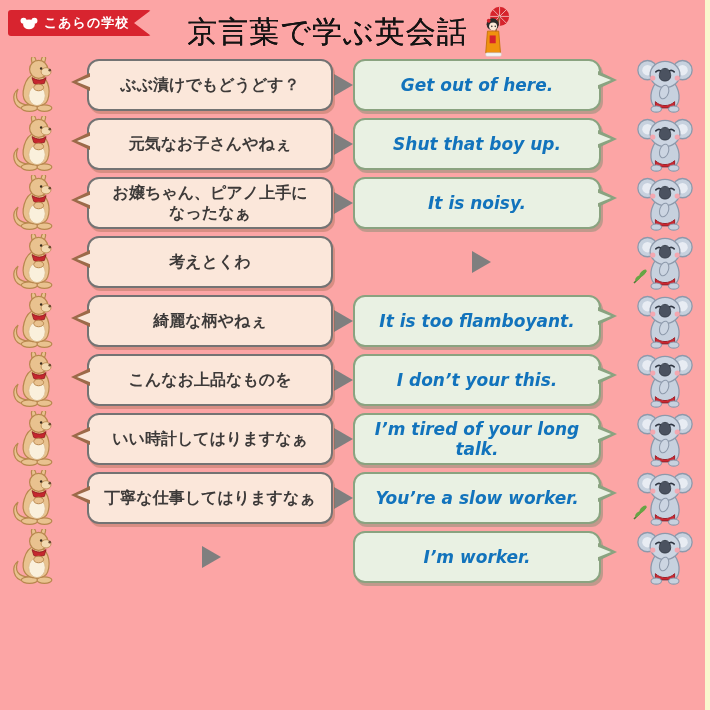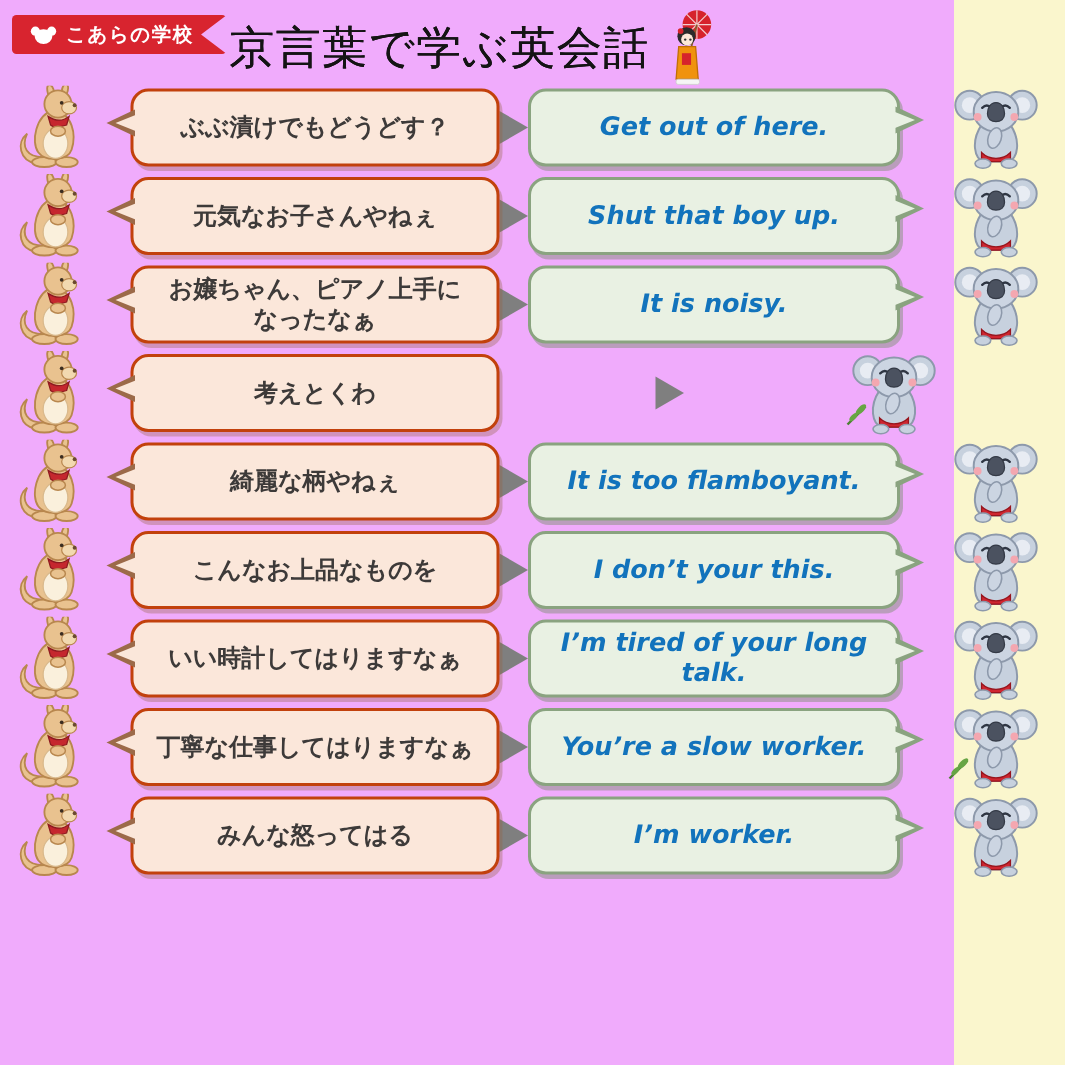--- a/index.html
+++ b/index.html
@@ -2,21 +2,21 @@
 <html><head>
 <meta charset="utf-8">
 <style>
   * { margin:0; padding:0; box-sizing:border-box; }
   html,body { width:710px; height:710px; }
   body {
     font-family:"DejaVu Sans","Liberation Sans",sans-serif;
     background:#faf6cd;
     overflow:hidden;
   }
-  .page { position:relative; width:636px; height:710px; background:#f0abfc; }
+  .page { position:relative; width:705px; height:710px; background:#fca5a5; }
 
   
   .header { position:relative; height:57px; }
   .badge {
     position:absolute; top:10px; left:8px; height:26px;
     background:#d8242f; color:#fff;
     display:flex; align-items:center; gap:6px;
     padding:0 22px 0 12px;
     clip-path:polygon(0 0,100% 0,88% 50%,100% 100%,0 100%);
     border-radius:3px;
@@ -38,21 +38,21 @@
 
   .kanga { flex:0 0 66px; display:flex; justify-content:center; }
   .kanga svg { width:58px; height:56px; }
   .koala-wrap { flex:0 0 72px; display:flex; justify-content:center; position:relative; }
   .koala-wrap svg.koala { width:62px; height:56px; }
   .leaf { position:absolute; left:4px; bottom:6px; width:16px; height:16px; }
 
   .bubble { position:relative; height:52px; display:flex; align-items:center; justify-content:center; text-align:center; }
   .bubble-l {
     flex:0 0 246px; margin-left:17px;
-    background:#fbe7da; border:2px solid #c2410c; border-radius:12px;
+    background:#fbe7da; border:2px solid #737373; border-radius:12px;
     box-shadow:2px 3px 0 rgba(150,100,70,.35);
     color:#3d3a39; font-size:16px; font-weight:bold;
     white-space:pre-line; line-height:1.25;
   }
   .bubble-l::before { content:""; position:absolute; left:-18px; top:12px;
     border-style:solid; border-width:9px 19px 9px 0;
     border-color:transparent #9c6a49 transparent transparent; }
   .bubble-l::after { content:""; position:absolute; left:-12px; top:15px;
     border-style:solid; border-width:6px 15px 6px 0;
     border-color:transparent #fbe7da transparent transparent; }
@@ -315,21 +315,20 @@
           </svg>
         </span>
     </div>
 
     <div class="row">
       <span class="kanga">
           <svg>
             <use href="#kangaroo"></use>
           </svg>
         </span>
-      <div class="bubble bubble-l">みんな怒ってはる</div>
       <div class="arrow-zone">
           <div class="arrow"></div>
         </div>
       <div class="bubble bubble-r">I’m worker.</div>
       <span class="koala-wrap">
           <svg class="koala">
             <use href="#koala"></use>
           </svg>
         </span>
     </div>

